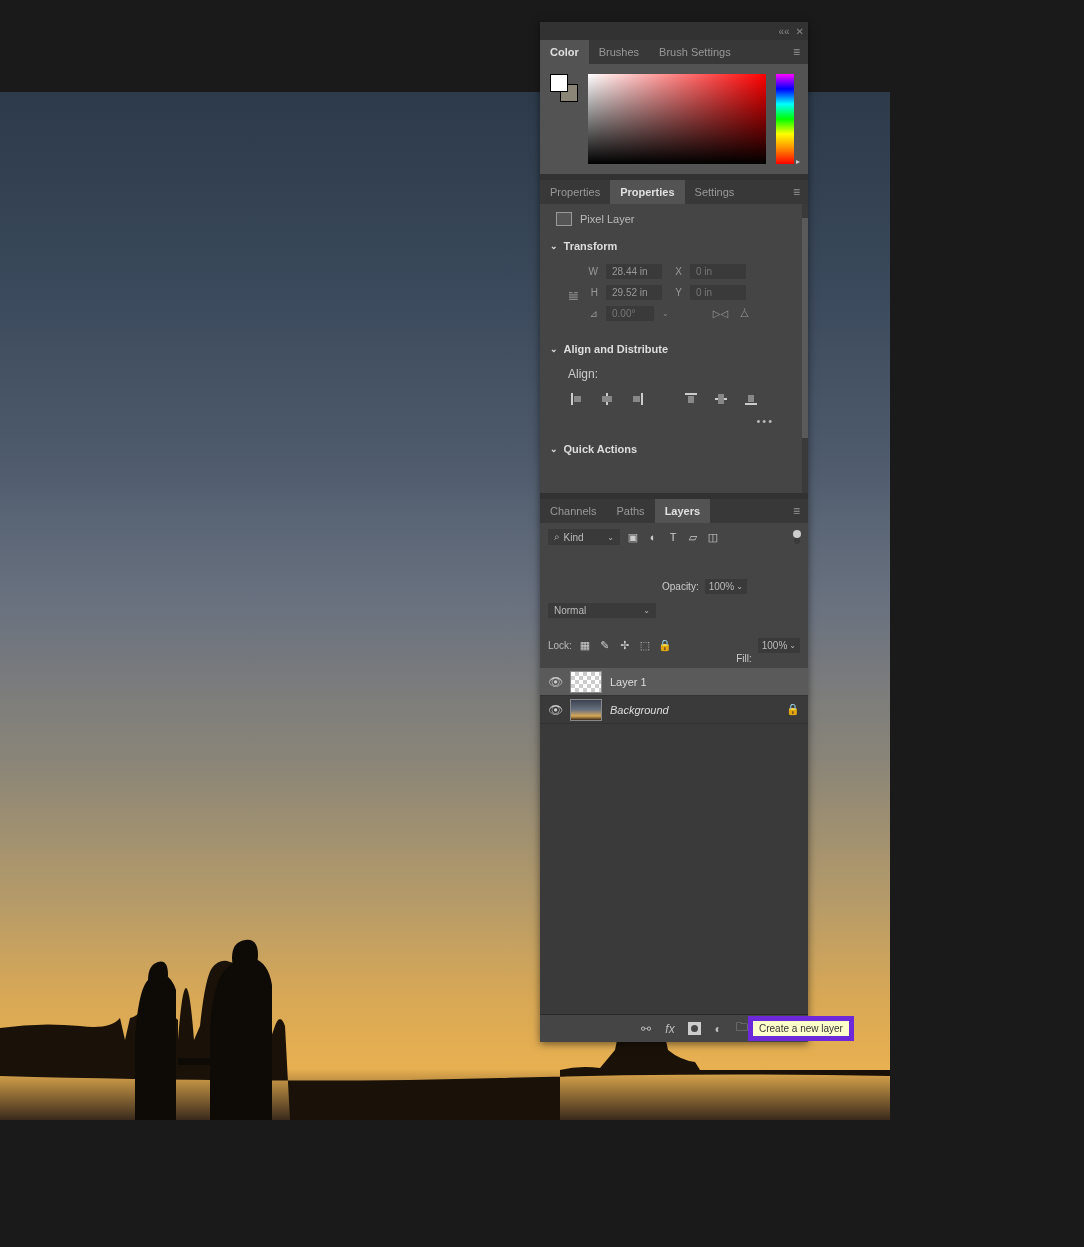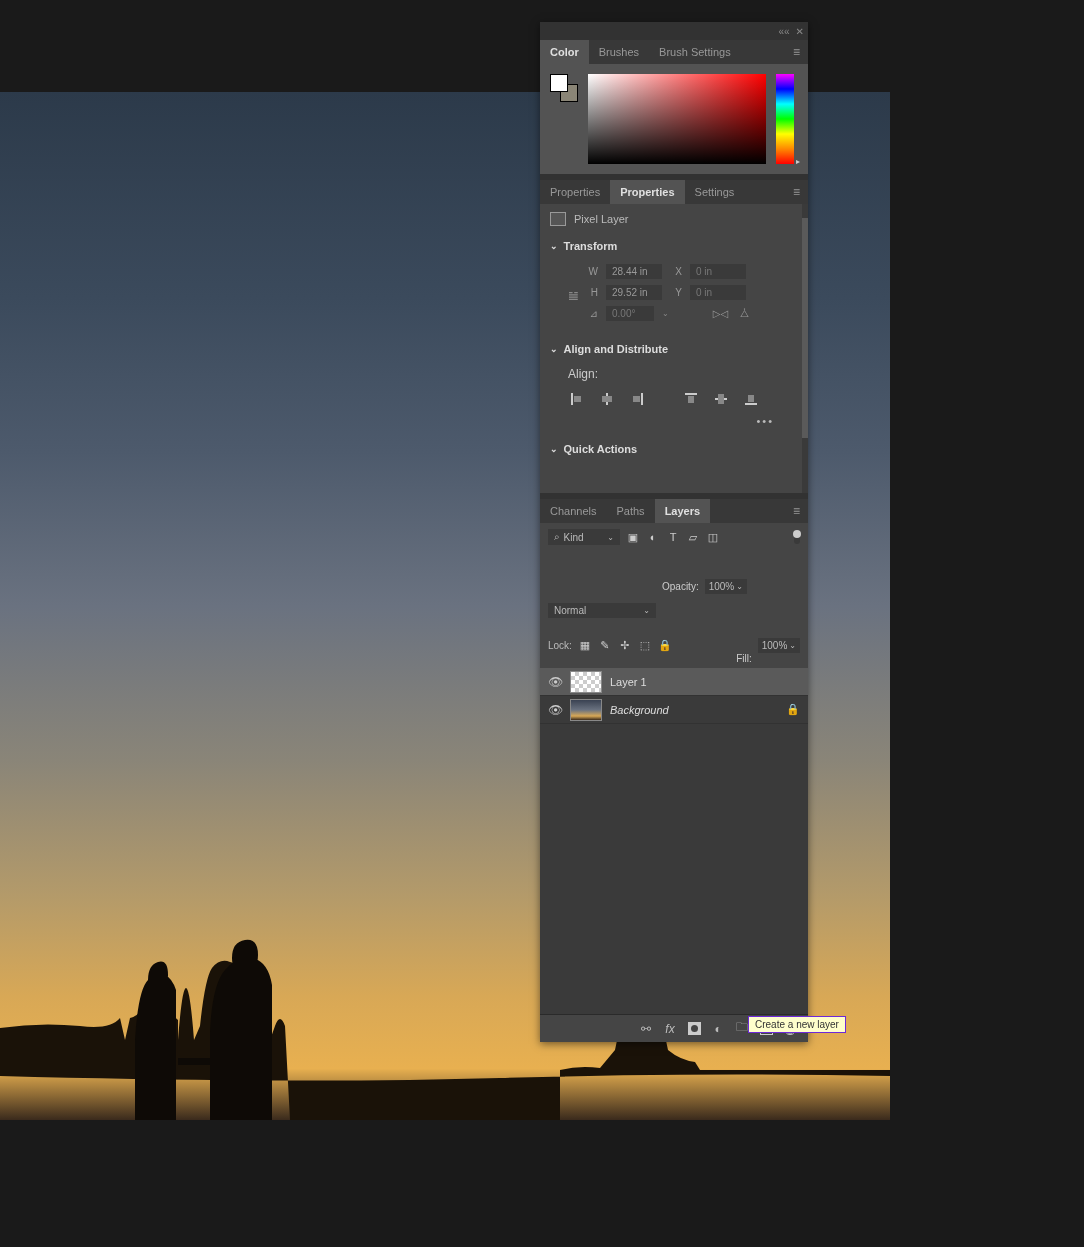--- a/index.html
+++ b/index.html
@@ -16,21 +16,21 @@
 .tab-menu { margin-left: auto; padding: 0 8px; color: #999; font-size: 12px; cursor: pointer; }
 .color-panel-body { background: #535353; padding: 10px; display: flex; gap: 10px; }
 .swatch-pair { position: relative; width: 28px; height: 28px; }
 .swatch-fg { position: absolute; top: 0; left: 0; width: 18px; height: 18px; background: #fff; border: 1px solid #000; }
 .swatch-bg { position: absolute; bottom: 0; right: 0; width: 18px; height: 18px; background: #8a8576; border: 1px solid #000; }
 .color-field { width: 178px; height: 90px; background: linear-gradient(to right, #fff, #f00); position: relative; }
 .color-field::after { content: ''; position: absolute; inset: 0; background: linear-gradient(to bottom, transparent, #000); }
 .hue-strip { width: 18px; height: 90px; background: linear-gradient(to bottom, #f0f, #00f, #0ff, #0f0, #ff0, #f80, #f00); position: relative; }
 .hue-pointer { position: absolute; bottom: -2px; right: -6px; color: #ccc; font-size: 8px; }
 .properties-body { background: #454545; padding: 0; color: #bbb; font-size: 11px; position: relative; }
-.prop-header-row { display: flex; align-items: center; padding: 8px 10px; gap: 8px; }
+.prop-header-row { display: flex; align-items: center; padding: 8px 16px; gap: 8px; }
 .prop-icon-box { width: 16px; height: 14px; border: 1px solid #999; background: #555; }
 .section-header { display: flex; align-items: center; padding: 6px 10px; gap: 6px; font-weight: 600; color: #ddd; cursor: pointer; }
 .section-header .chev { font-size: 9px; }
 .section-body { padding: 6px 14px 10px 28px; }
 .transform-row { display: flex; align-items: center; gap: 8px; margin-bottom: 6px; font-size: 10px; }
 .transform-label { width: 12px; text-align: right; color: #999; }
 .transform-field { background: #3a3a3a; padding: 2px 6px; width: 56px; color: #999; font-size: 10px; }
 .transform-field.dark { color: #777; }
 .link-icon { width: 12px; color: #888; font-size: 12px; }
 .align-row { display: flex; gap: 12px; padding: 4px 0 8px 0; }
@@ -60,21 +60,21 @@
 .layer-item.selected { background: #5a5a5a; }
 .eye-icon { color: #ccc; font-size: 12px; cursor: pointer; width: 14px; text-align: center; }
 .layer-thumb { width: 32px; height: 22px; border: 1px solid #888; background: repeating-conic-gradient(#ccc 0% 25%, #fff 0% 50%) 0 0/8px 8px; }
 .layer-thumb.bg-thumb { background: linear-gradient(to bottom, #3a4252 0%, #6a7280 50%, #d8a856 80%, #3a2a1c 100%); }
 .layer-name { color: #ddd; }
 .layer-name.italic { font-style: italic; text-align: right; }
 .layer-lock { margin-left: auto; color: #bbb; font-size: 11px; }
 .layer-footer { display: flex; align-items: center; justify-content: flex-end; gap: 8px; padding: 6px 10px; background: #454545; height: 28px; border-top: 1px solid #2a2a2a; }
 .footer-icon { width: 16px; height: 16px; display: flex; align-items: center; justify-content: center; color: #bbb; font-size: 12px; cursor: pointer; }
 .footer-icon svg { width: 13px; height: 13px; }
-.tooltip { position: absolute; left: 748px; top: 1016px; background: #ffffcc; border: 1px solid #6d28d9; padding: 2px 6px; font-size: 10px; color: #333; }
+.tooltip { position: absolute; left: 748px; top: 1016px; background: #ffffcc; border: 5px solid #6d28d9; padding: 2px 6px; font-size: 10px; color: #333; }
 .panel-spacer { height: 6px; background: #323232; }
 .layers-fill-area { height: 290px; background: #3a3a3a; }
 </style>
 </head>
 <body>
 
 <div class="canvas-area">
   <div class="silhouette">
     <svg viewBox="0 0 890 280" preserveAspectRatio="none">
       <path fill="#1a1208" d="M0,280 L0,188 Q40,182 80,186 Q110,190 120,178 L125,200 L130,178 Q145,175 152,142 Q158,132 164,142 Q170,175 178,180 L178,200 Q182,148 186,148 Q190,148 194,200 L200,186 Q205,138 212,128 Q220,118 230,122 Q238,125 245,120 Q252,115 258,122 Q265,130 268,148 L270,200 L275,186 Q280,172 285,186 L290,280 L0,280 Z M560,280 L560,230 Q580,225 600,228 L615,210 Q622,175 630,155 Q636,140 645,145 Q654,150 660,172 L668,210 Q680,220 695,222 L700,230 L890,230 L890,280 Z M0,280 L890,280 L890,236 Q700,232 500,238 Q300,244 0,236 Z"></path>

